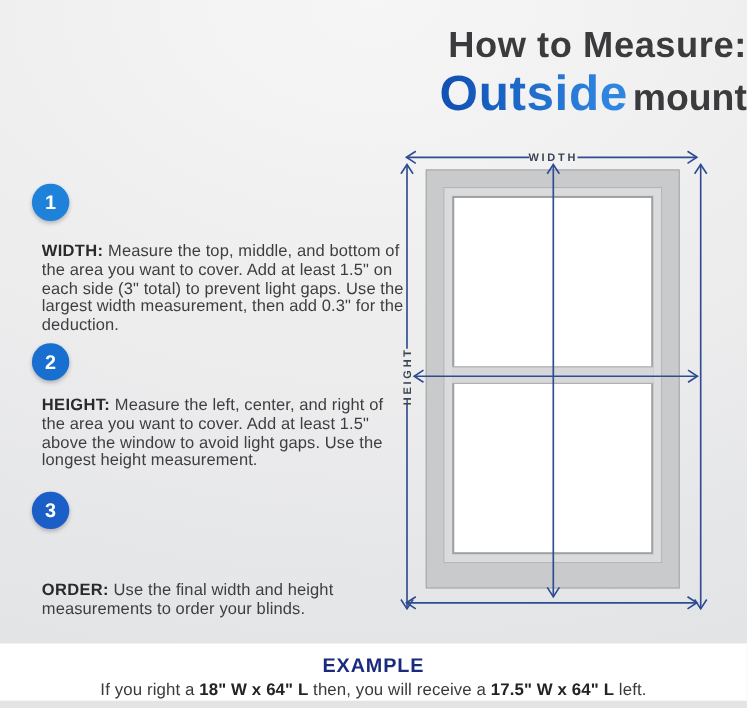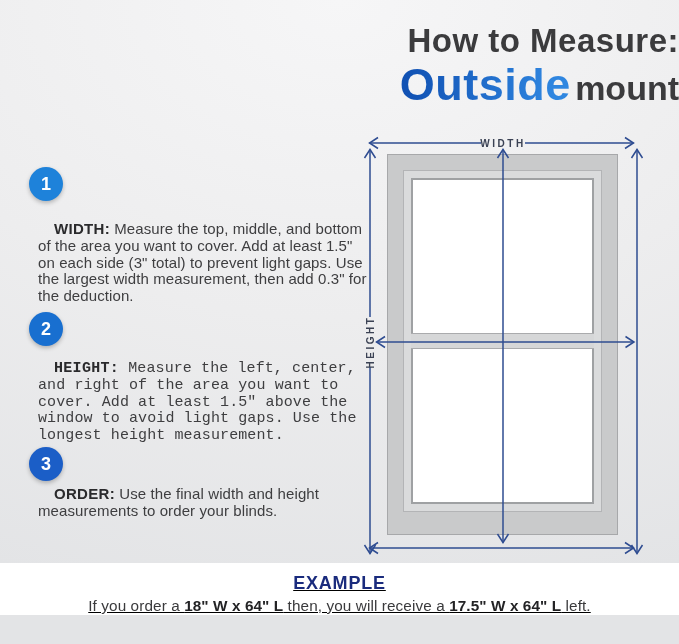--- a/index.html
+++ b/index.html
@@ -32,24 +32,24 @@
     display:flex;align-items:center;justify-content:center;
     box-shadow:0 2px 4px rgba(0,0,0,0.25);
   }
   #badge1{left:29px;top:167px;}
   #badge2{left:29px;top:312px;}
   #badge3{left:29px;top:447px;}
   .step-text{
     position:absolute;left:38px;width:332px;
     font-size:15px;line-height:16.8px;color:#3e3e40;letter-spacing:0.1px;
   }
-  .step-text b{color:#2a2a2c;font-weight:700;letter-spacing:0.3px;margin-left:16px;}
+  .step-text b{color:#2a2a2c;font-weight:700;letter-spacing:0.3px;}
   #text1{top:206px;}
-  #text2{top:346px;font-family:Liberation Mono, monospace;}
-  #text3{top:471px;}
+  #text2{top:346px;}
+  #text3{top:514px;}
 
   
   .diagram{position:absolute;left:355px;top:125px;width:300px;height:450px;}
   .win-outer{
     position:absolute;left:32px;top:29px;width:231px;height:381px;
     background:#c9cacb;border:1px solid #a7a8aa;box-sizing:border-box;
   }
   .win-trim{
     position:absolute;left:15px;right:15px;top:15px;bottom:22px;
     background:#dadbdc;border:1px solid #b3b4b6;
@@ -64,21 +64,21 @@
     box-sizing:border-box;
   }
   svg.arrows{position:absolute;left:0;top:0;width:300px;height:450px;}
   svg.arrows path{stroke:#2e4c91;stroke-width:1.5;fill:none;}
   svg.arrows text{
     fill:#3b4254;font-size:10px;font-weight:700;letter-spacing:2.5px;
     font-family:"Liberation Sans",sans-serif;
   }
 
   
-  .footer{position:absolute;left:0;top:563px;width:100%;height:52px;background:#ffffff;text-align:center;text-decoration:underline;}
+  .footer{position:absolute;left:0;top:585px;width:100%;height:52px;background:#ffffff;text-align:center;}
   .example-heading{margin:0;padding-top:10px;font-size:18px;font-weight:700;color:#1a2b7d;letter-spacing:0.8px;}
   .example-line{margin-top:3px;font-size:15.3px;color:#3a3a3c;letter-spacing:0.1px;}
   .example-line .seg-b{font-weight:700;color:#232325;}
 </style>
 </head>
 <body>
 
 <div class="page">
 
   <div class="title">
@@ -146,17 +146,17 @@
         <path d="M14.5 423 H278.5"></path>
         <path d="M23 417.5 L14.5 423 L23 428.5"></path>
         <path d="M270 417.5 L278.5 423 L270 428.5"></path>
       </g>
     </svg>
   </div>
 
   <div class="footer">
     <p class="example-heading">EXAMPLE</p>
     <div class="example-line">
-      <span>If you order a </span><span class="seg-b">18" W x 64" L</span><span> then, you will receive a </span><span class="seg-b">17.5" W x 64" L</span><span> left.</span>
+      <span>If you right a </span><span class="seg-b">18" W x 64" L</span><span> then, you will receive a </span><span class="seg-b">17.5" W x 64" L</span><span> left.</span>
     </div>
   </div>
 
 </div>
 
 </body></html>

